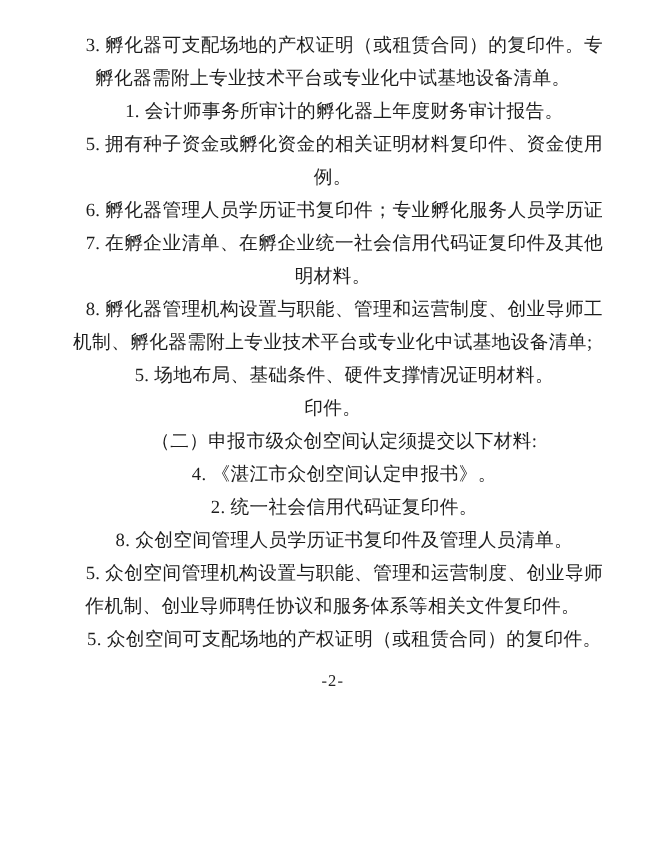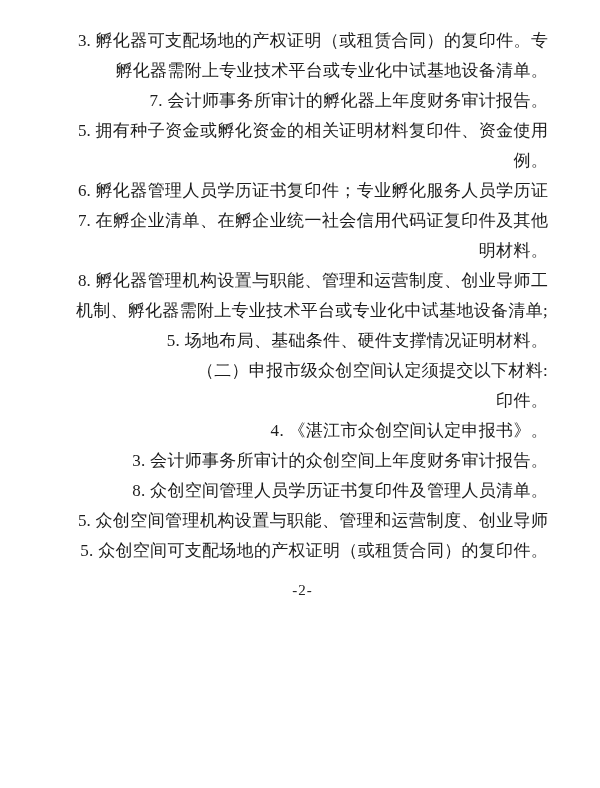--- a/index.html
+++ b/index.html
@@ -24,21 +24,21 @@
     overflow: hidden;
   }
   .doc-body {
     width: 491px;
   }
   .line {
     font-size: 17px;
     line-height: 30px;
     height: 30px;
     letter-spacing: 0.3px;
-    text-align: right;
+    text-align: center;
     overflow: hidden;
   }
   
   .line.fill {
     text-align: justify;
     text-align-last: justify;
     letter-spacing: 0;
   }
   
   .line.indent {
@@ -54,33 +54,34 @@
     color: #222222;
   }
 </style>
 </head>
 <body>
 
 <div class="page">
   <div class="doc-body" id="doc-body">
       <div class="line indent fill">3. 孵化器可支配场地的产权证明（或租赁合同）的复印件。专业</div>
       <div class="line">孵化器需附上专业技术平台或专业化中试基地设备清单。</div>
-      <div class="line indent">7. 会计师事务所审计的孵化器上年度财务审计报告。</div>
+      <div class="line indent">1. 会计师事务所审计的孵化器上年度财务审计报告。</div>
       <div class="line indent fill">5. 拥有种子资金或孵化资金的相关证明材料复印件、资金使用案</div>
       <div class="line">例。</div>
       <div class="line indent fill">6. 孵化器管理人员学历证书复印件；专业孵化服务人员学历证书</div>
       <div class="line indent fill">7. 在孵企业清单、在孵企业统一社会信用代码证复印件及其他证</div>
       <div class="line">明材料。</div>
       <div class="line indent fill">8. 孵化器管理机构设置与职能、管理和运营制度、创业导师工作</div>
       <div class="line">机制、孵化器需附上专业技术平台或专业化中试基地设备清单;</div>
       <div class="line indent">5. 场地布局、基础条件、硬件支撑情况证明材料。</div>
+      <div class="line">印件。</div>
       <div class="line indent">（二）申报市级众创空间认定须提交以下材料:</div>
-      <div class="line">印件。</div>
       <div class="line indent">4. 《湛江市众创空间认定申报书》。</div>
-      <div class="line indent">3. 会计师事务所审计的众创空间上年度财务审计报告。</div>
+      <div class="line indent">2. 统一社会信用代码证复印件。</div>
       <div class="line indent">8. 众创空间管理人员学历证书复印件及管理人员清单。</div>
       <div class="line indent fill">5. 众创空间管理机构设置与职能、管理和运营制度、创业导师工</div>
+      <div class="line">作机制、创业导师聘任协议和服务体系等相关文件复印件。</div>
       <div class="line indent">5. 众创空间可支配场地的产权证明（或租赁合同）的复印件。</div>
     </div>
   <div class="page-footer">
     <span>-2-</span>
   </div>
 </div>
 
 </body></html>

